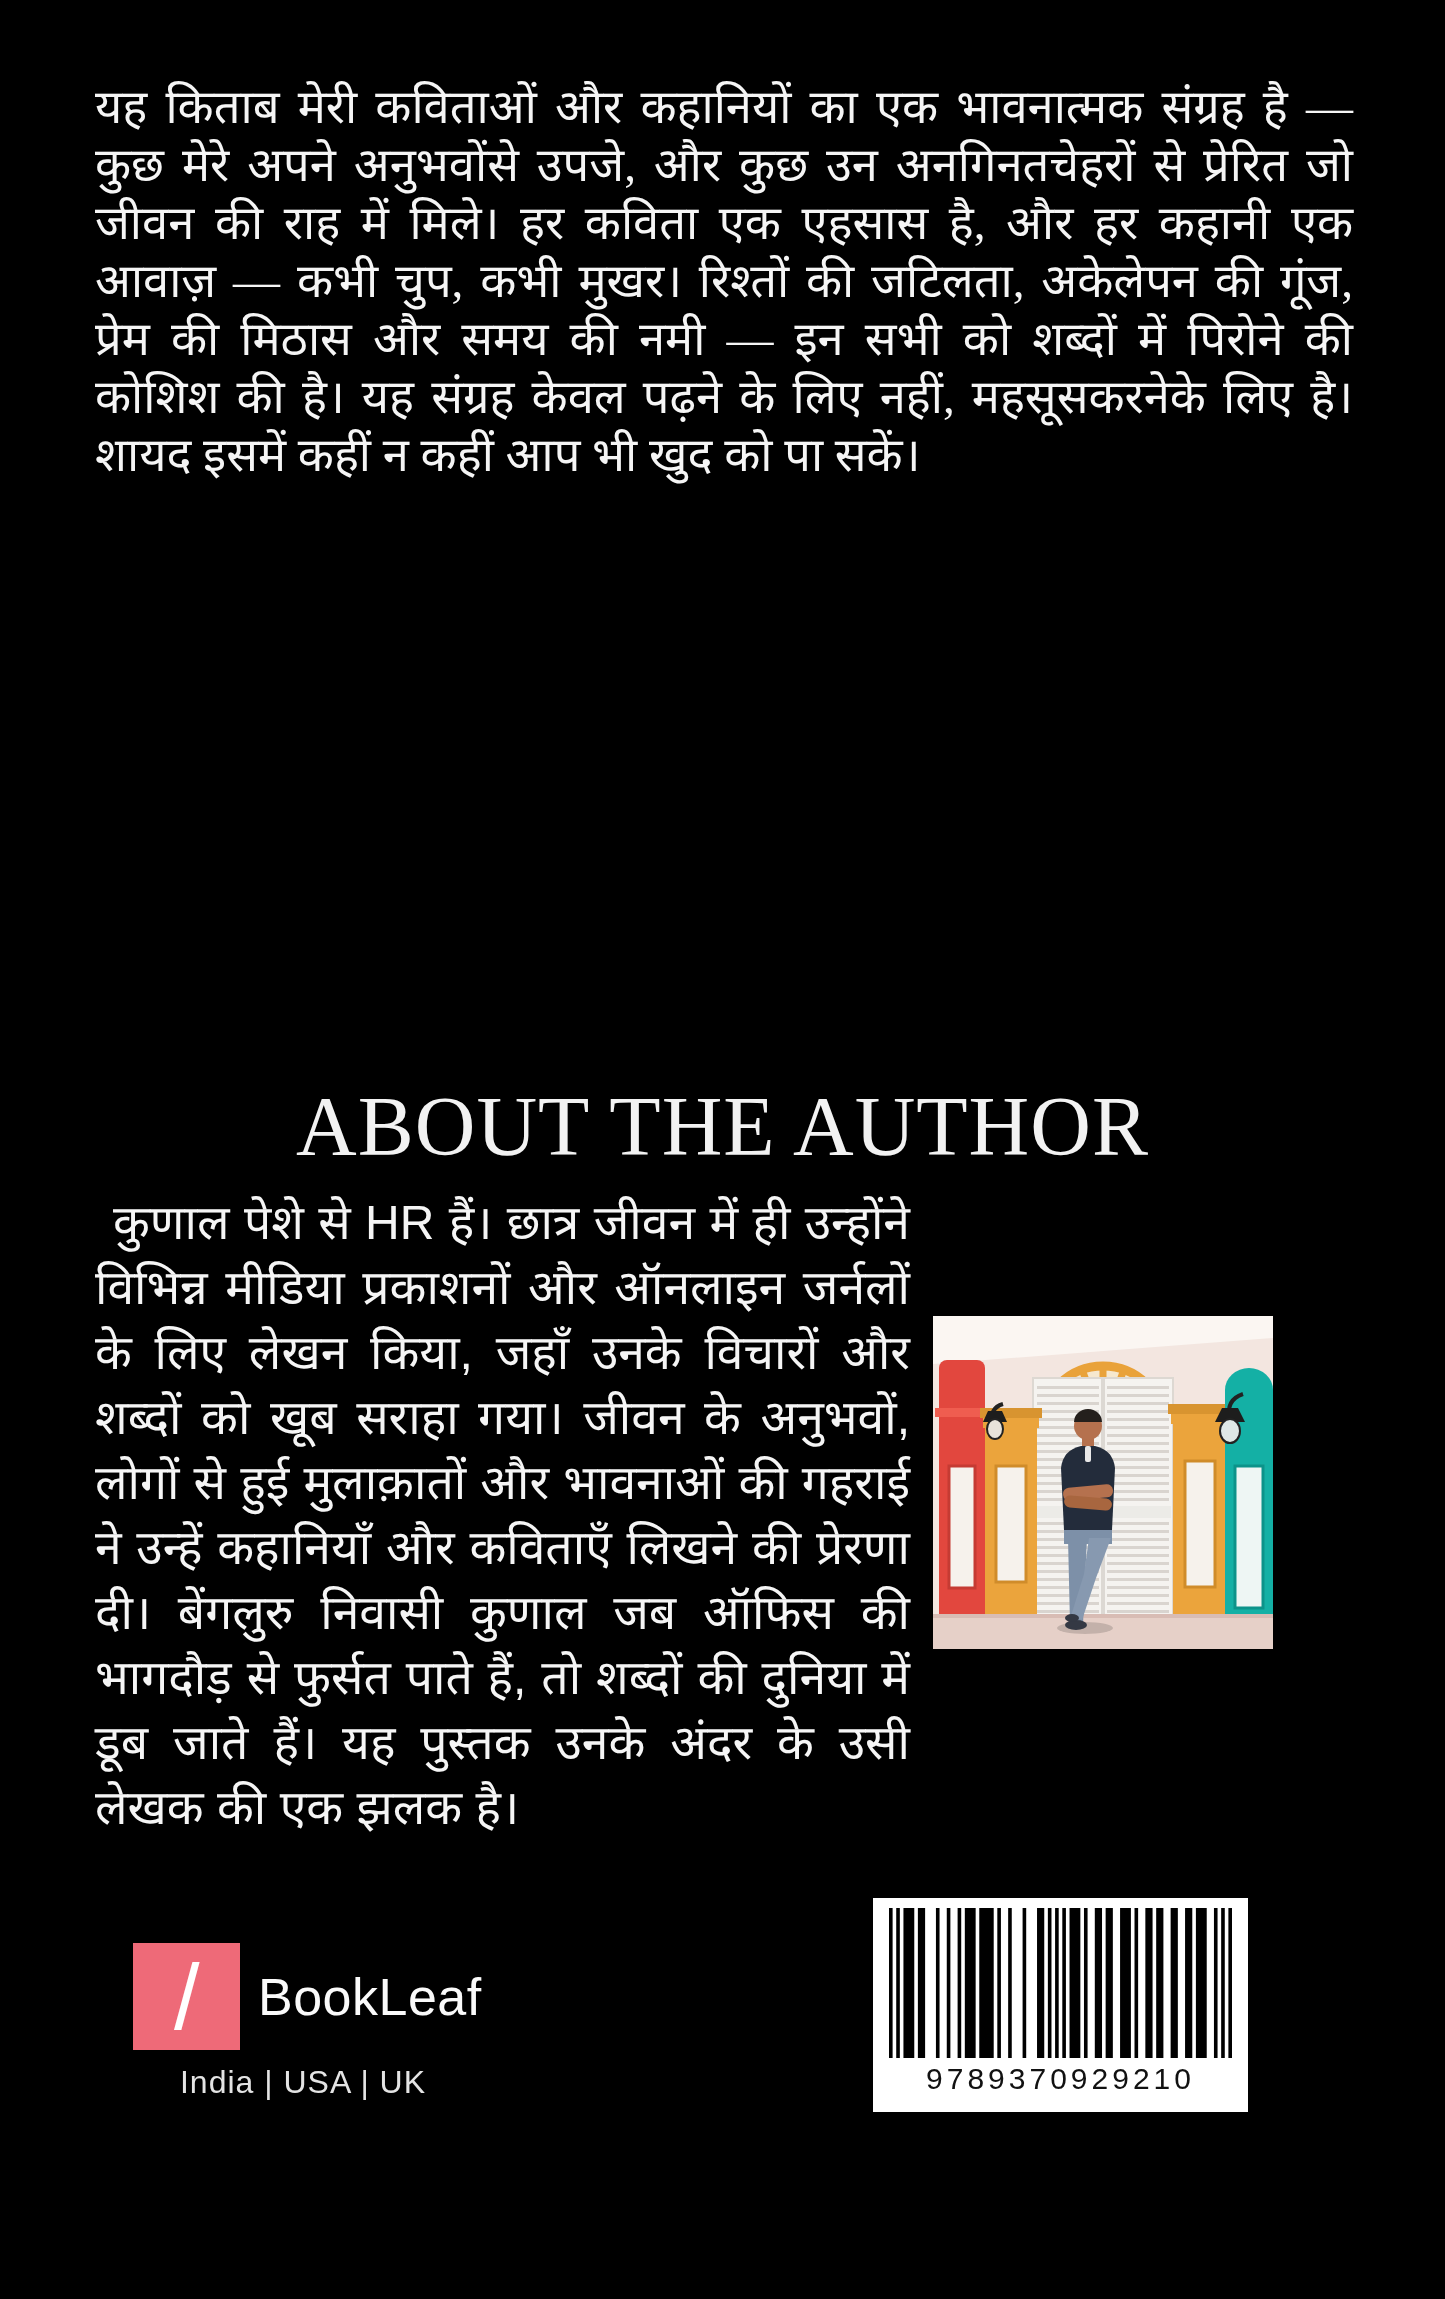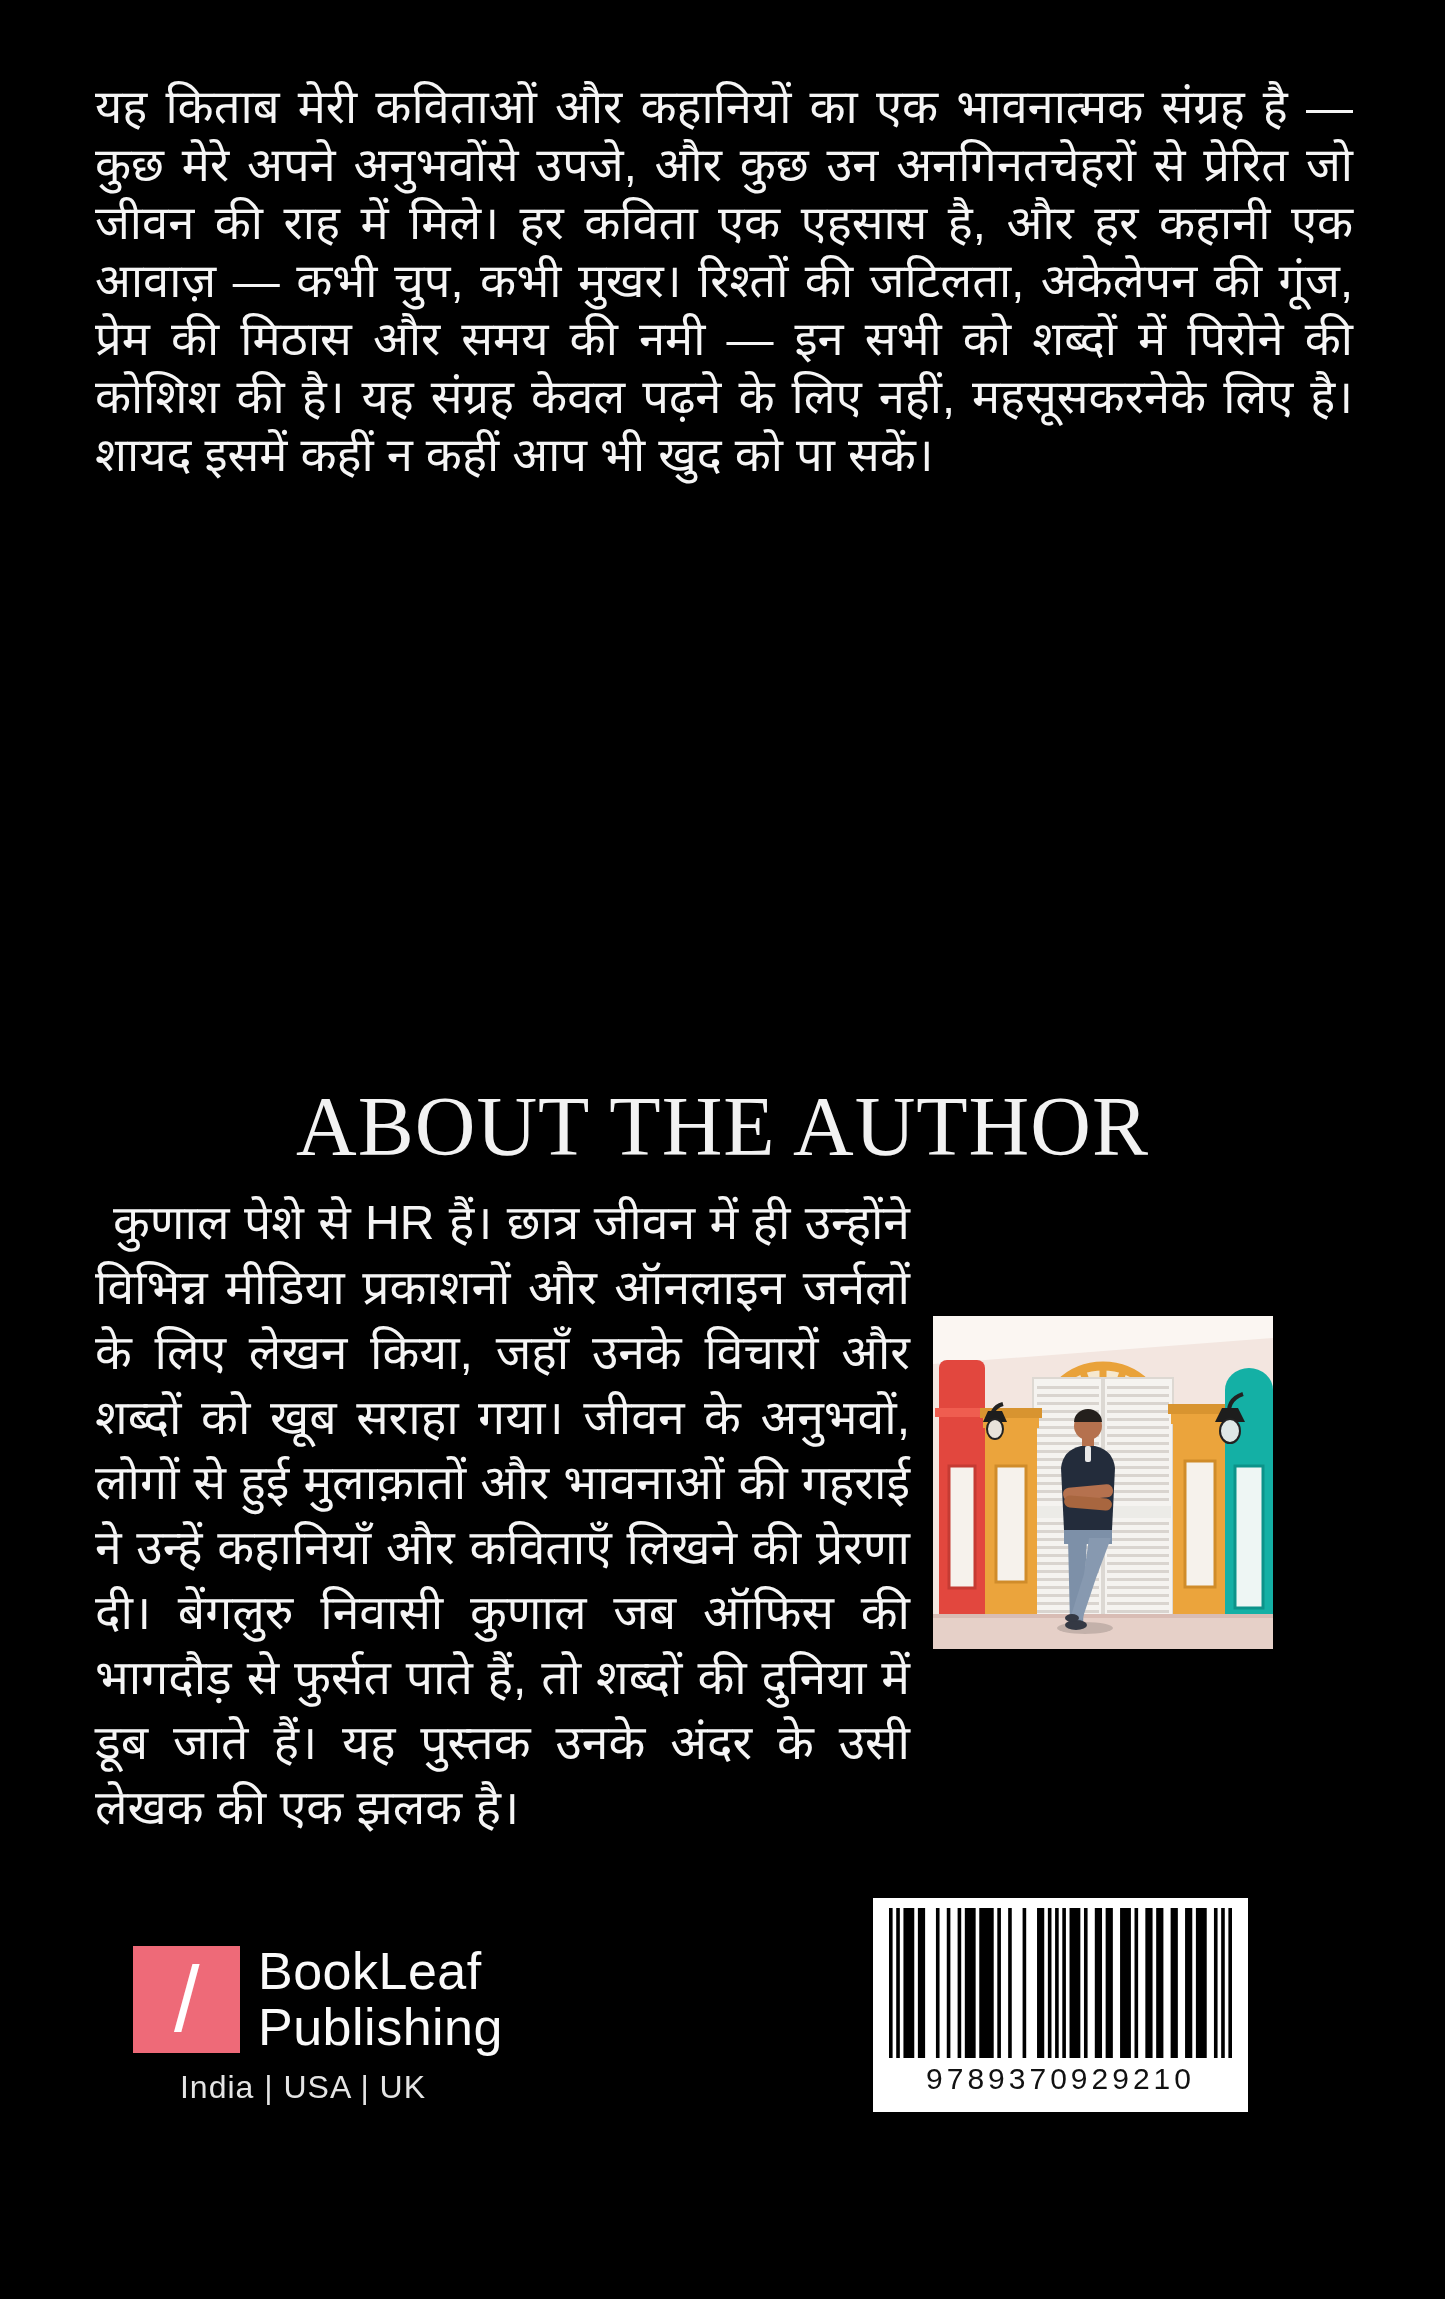--- a/index.html
+++ b/index.html
@@ -7,21 +7,21 @@
     position:relative;
     width:1445px;height:2299px;
     background:#000;
     overflow:hidden;
     font-family:"Liberation Sans",sans-serif;
     color:#fff;
   }
   .blurb{
     position:absolute;left:95px;top:78px;width:1258px;
     font-size:47px;line-height:58px;
-    text-align:justify;color:#f5f5f5;
+    text-align:justify;color:#f5f5f5;font-family:Liberation Serif, serif;
   }
   .about-heading{
     position:absolute;left:0;top:1078px;width:100%;
     margin:0;text-align:center;
     font-family:"Liberation Serif",serif;
     font-weight:400;font-size:84px;letter-spacing:1px;color:#f2f2f2;
   }
   .author-section{position:absolute;left:95px;top:1190px;width:1270px;}
   .bio{
     width:815px;
@@ -226,21 +226,20 @@
     </div>
   </div>
 
   <div class="publisher">
     <div class="logo-row">
       <div class="logo-mark" style="background: rgb(238, 106, 120);">
         <span class="logo-slash" style="transform: rotate(0.001deg);">/</span>
       </div>
       <div class="logo-name">
         <div>BookLeaf</div>
-        <div>Publishing</div>
       </div>
     </div>
     <div class="regions">India | USA | UK</div>
   </div>
 
   <div class="barcode">
     <div class="barcode-bars" id="barcode-bars">
         <svg viewBox="0 0 95 1" preserveAspectRatio="none">
           <rect x="0" y="0" width="1" height="1" fill="#000"></rect>
           <rect x="2" y="0" width="1" height="1" fill="#000"></rect>

